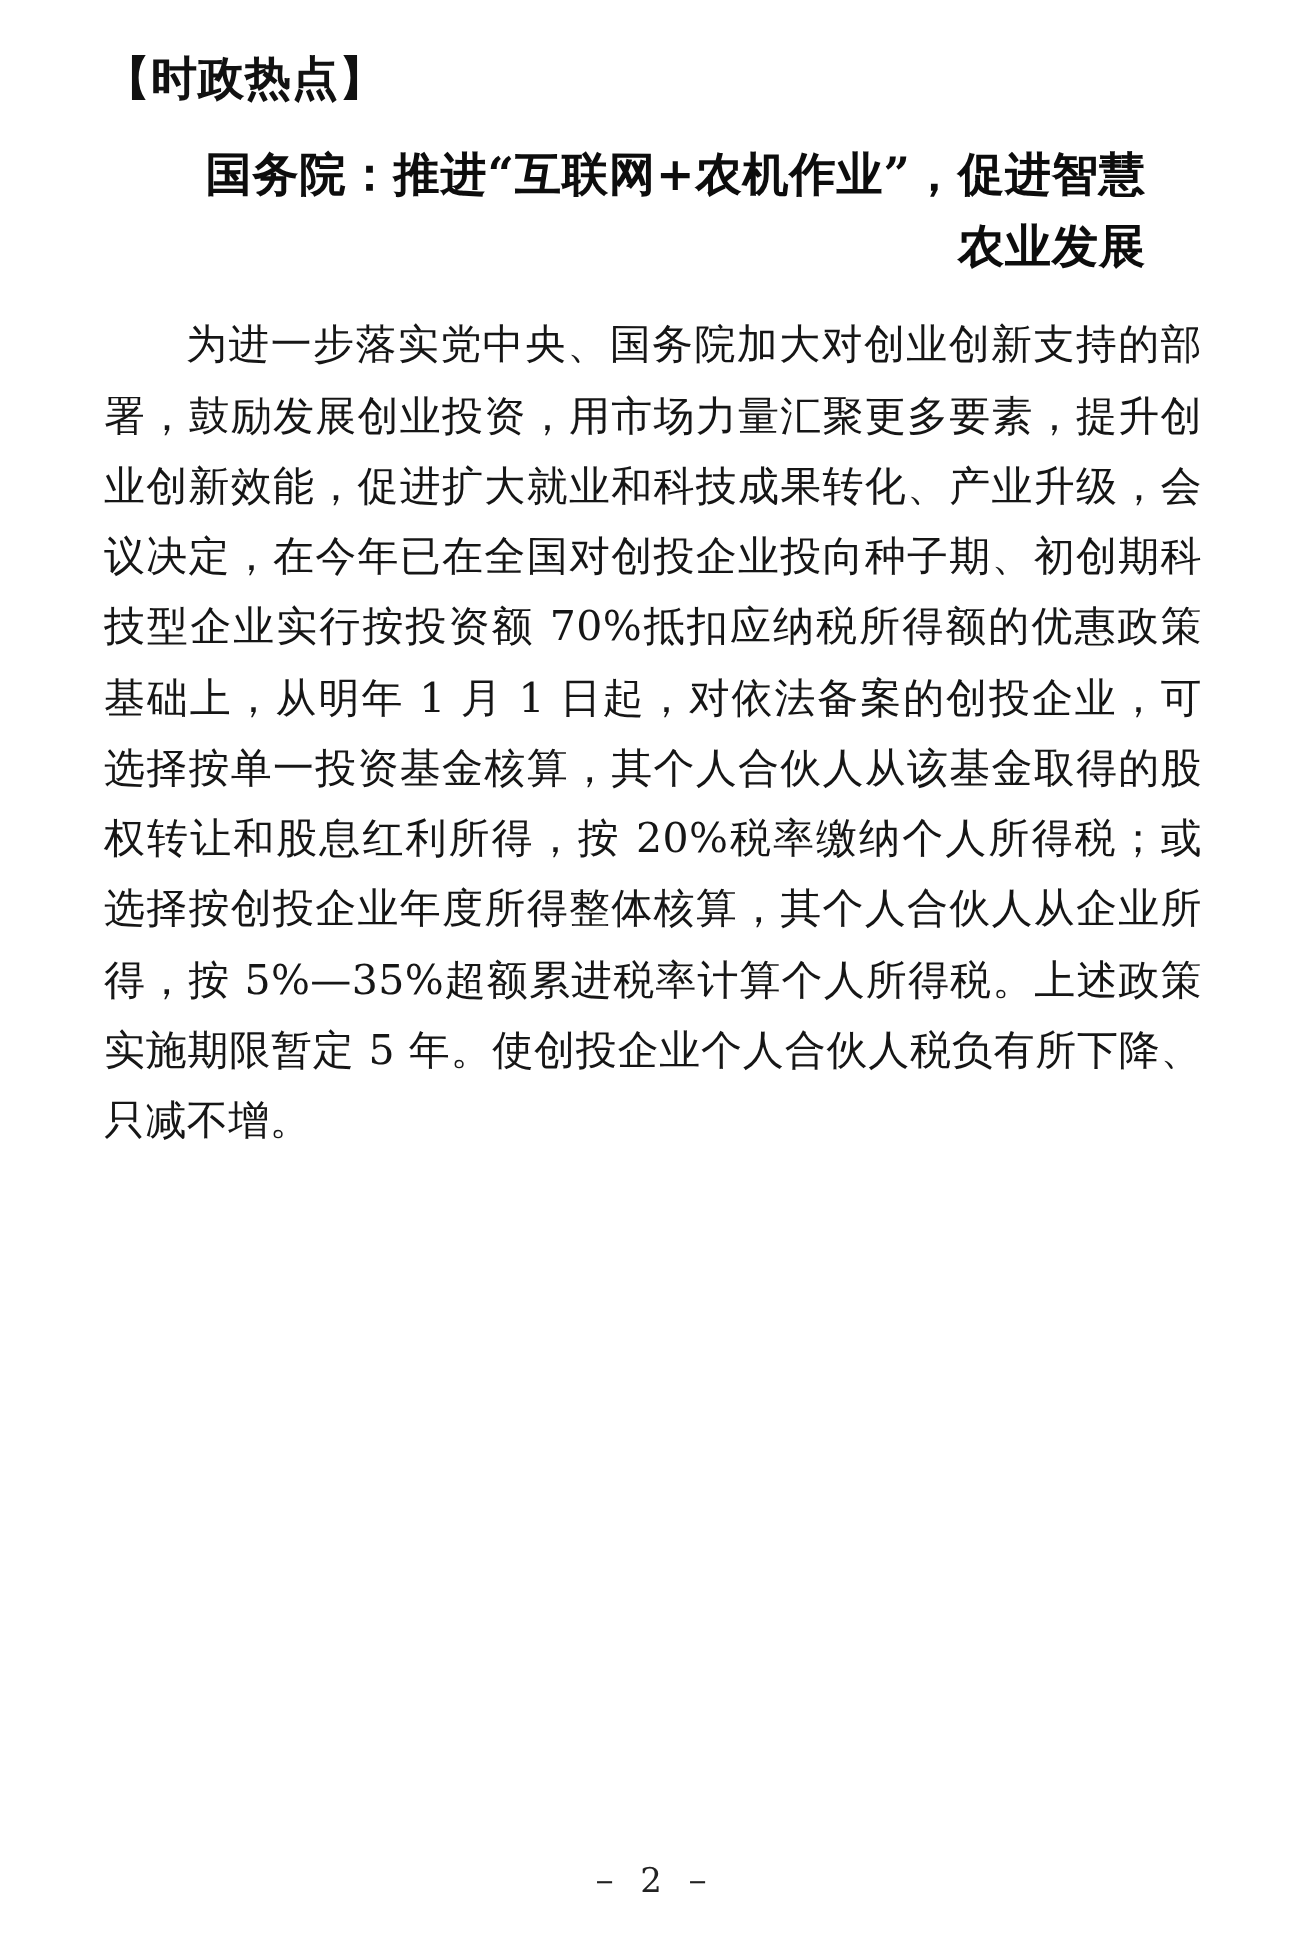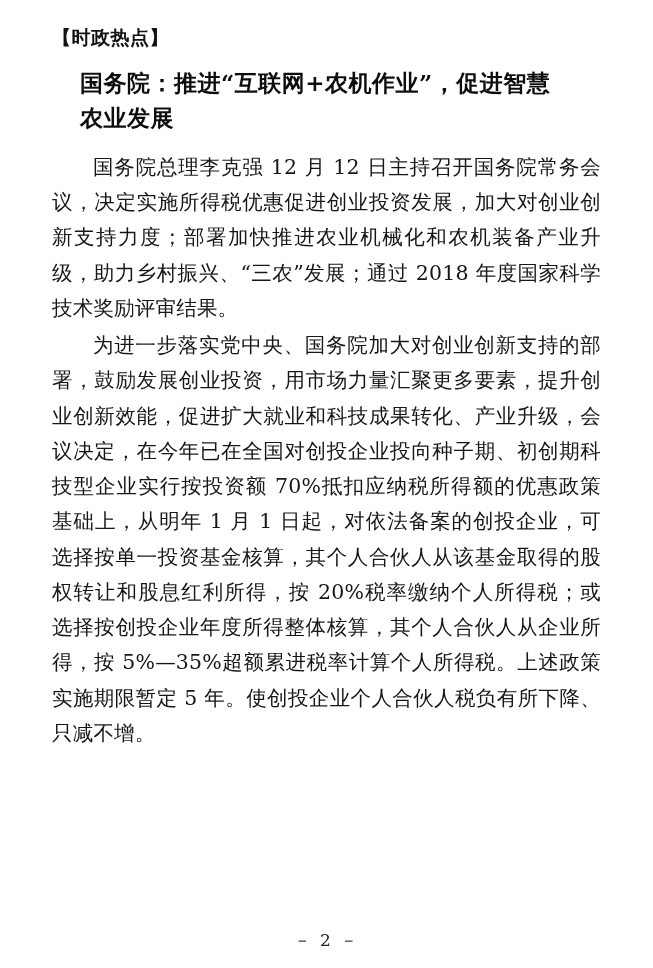--- a/index.html
+++ b/index.html
@@ -20,32 +20,32 @@
     left: 0;
     top: 0;
     width: 653px;
     height: 968px;
     box-sizing: border-box;
     padding: 18px 52px 0 52px;
   }
   .section-tag {
     font-family: "DejaVu Serif", "Liberation Serif", serif;
     font-weight: bold;
-    font-size: 19px;
+    font-size: 23px;
     letter-spacing: 0.5px;
     color: #111;
     margin: 6px 0 10px 0;
     line-height: 1.4;
   }
   .doc-title {
     font-family: "DejaVu Serif", "Liberation Serif", serif;
     font-weight: bold;
     font-size: 23px;
     line-height: 1.55;
-    text-align: left;
+    text-align: right;
     color: #0d0d0d;
     margin: 14px 28px 14px 28px;
     letter-spacing: 0.5px;
   }
   .body-text p {
     font-size: 20.5px;
     line-height: 1.72;
     margin: 0 0 2px 0;
     text-align: justify;
     text-justify: inter-ideograph;
@@ -68,19 +68,18 @@
 </head>
 <body>
 
 <div class="page">
 
   <div class="section-tag">【时政热点】</div>
 
   <h1 class="doc-title">国务院：推进“互联网+农机作业”，促进智慧农业发展</h1>
 
   <div class="body-text">
-    <p>国务院总理李克强 12 月 12 日主持召开国务院常务会议，决定实施所得税优惠促进创业投资发展，加大对创业创新支持力度；部署加快推进农业机械化和农机装备产业升级，助力乡村振兴、“三农”发展；通过 2018 年度国家科学技术奖励评审结果。</p>
     <p>为进一步落实党中央、国务院加大对创业创新支持的部署，鼓励发展创业投资，用市场力量汇聚更多要素，提升创业创新效能，促进扩大就业和科技成果转化、产业升级，会议决定，在今年已在全国对创投企业投向种子期、初创期科技型企业实行按投资额 70%抵扣应纳税所得额的优惠政策基础上，从明年 1 月 1 日起，对依法备案的创投企业，可选择按单一投资基金核算，其个人合伙人从该基金取得的股权转让和股息红利所得，按 20%税率缴纳个人所得税；或选择按创投企业年度所得整体核算，其个人合伙人从企业所得，按 5%—35%超额累进税率计算个人所得税。上述政策实施期限暂定 5 年。使创投企业个人合伙人税负有所下降、只减不增。</p>
   </div>
 
 </div>
 
 <div class="page-number">－ 2 －</div>
 
 </body></html>

